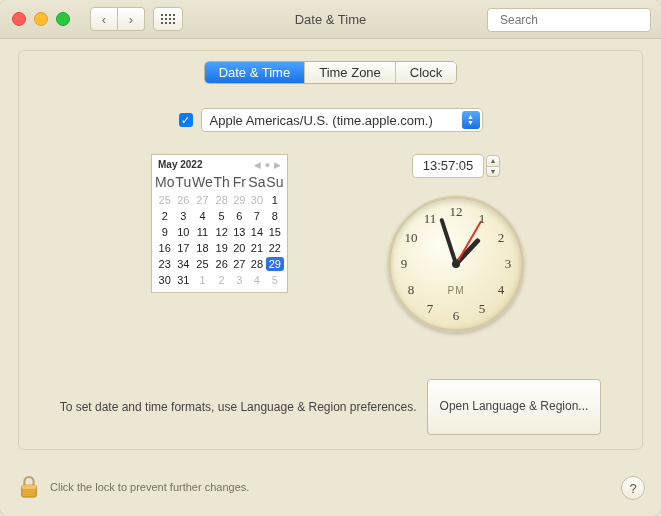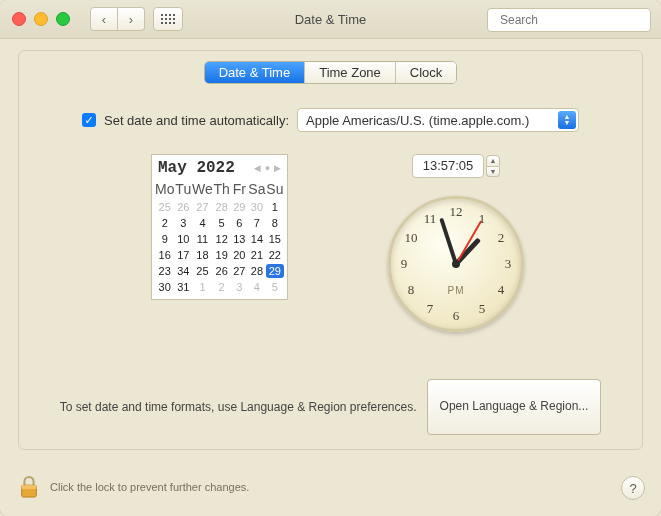--- a/index.html
+++ b/index.html
@@ -35,21 +35,21 @@
   .leftcol{flex:0 0 auto;display:flex;flex-direction:column;align-items:center;}
   .rightcol{flex:0 0 auto;display:flex;flex-direction:column;align-items:center;margin-left:30px;}
   .stepperbox{display:flex;align-items:center;gap:2px;margin-bottom:12px;}
   .stepinput{width:82px;height:22px;background:#fff;border:1px solid #c8c2a9;border-radius:4px;text-align:center;font-size:13px;line-height:22px;}
   .stepper{width:14px;height:22px;display:flex;flex-direction:column;}
   .stepper div{flex:1;background:linear-gradient(#fff,#eeeadb);border:1px solid #c8c2a9;font-size:7px;display:flex;align-items:center;justify-content:center;color:#666;}
   .stepper div:first-child{border-radius:4px 4px 0 0;}
   .stepper div:last-child{border-radius:0 0 4px 4px;border-top:0;}
   .cal{width:135px;background:#fff;border:1px solid #c8c2a9;border-radius:0;font-size:11px;overflow:hidden;}
   .calhead{display:flex;align-items:center;justify-content:space-between;padding:4px 6px 2px 6px;}
-  .calhead b{font-size:16px;font-family:Liberation Mono, monospace;}
+  .calhead b{font-size:10px;}
   .calnav{display:flex;gap:4px;align-items:center;color:#bbb;font-size:9px;}
   .calnav span{cursor:default;}
   .calgrid{display:grid;grid-template-columns:repeat(7,1fr);text-align:center;padding:0 3px 4px 3px;}
   .dayh{font-size:14px;color:#555;padding:2px 0;text-align:center;}
   .dayc{font-size:11px;padding:2px 0;color:#222;}
   .dayc.dim{color:#bbb;}
   .dayc.sel span{background:#2b74e3;color:#fff;border-radius:3px;padding:1px 3px;}
   .clock{width:130px;height:130px;border-radius:50%;background:radial-gradient(circle at 40% 35%,#fffef2,#f0e8c5 70%,#d8caa0);border:3px solid #d4cba6;position:relative;margin-top:6px;box-shadow:inset 0 2px 6px rgba(0,0,0,0.15),0 2px 4px rgba(0,0,0,0.2);}
   .clock .num{position:absolute;font-family:Georgia,serif;font-size:13px;color:#4a4437;transform:translate(-50%,-50%);}
   .clock .pm{position:absolute;left:50%;top:66%;transform:translateX(-50%);font-size:10px;color:#8a815f;letter-spacing:1px;}
@@ -116,21 +116,20 @@
         <div class="segitem active">Date &amp; Time</div>
         <div class="segitem">Time Zone</div>
         <div class="segitem">Clock</div>
       </div>
     </div>
 
     <div class="row-auto">
       <div class="chk">
         <span>✓</span>
       </div>
-      <span>Set date and time automatically:</span>
       <div class="dd">
         <span>Apple Americas/U.S. (time.apple.com.)</span>
         <div class="arrow">
           <span>▲</span>
             <span>▼</span>
         </div>
       </div>
     </div>
 
     <div class="cols">

